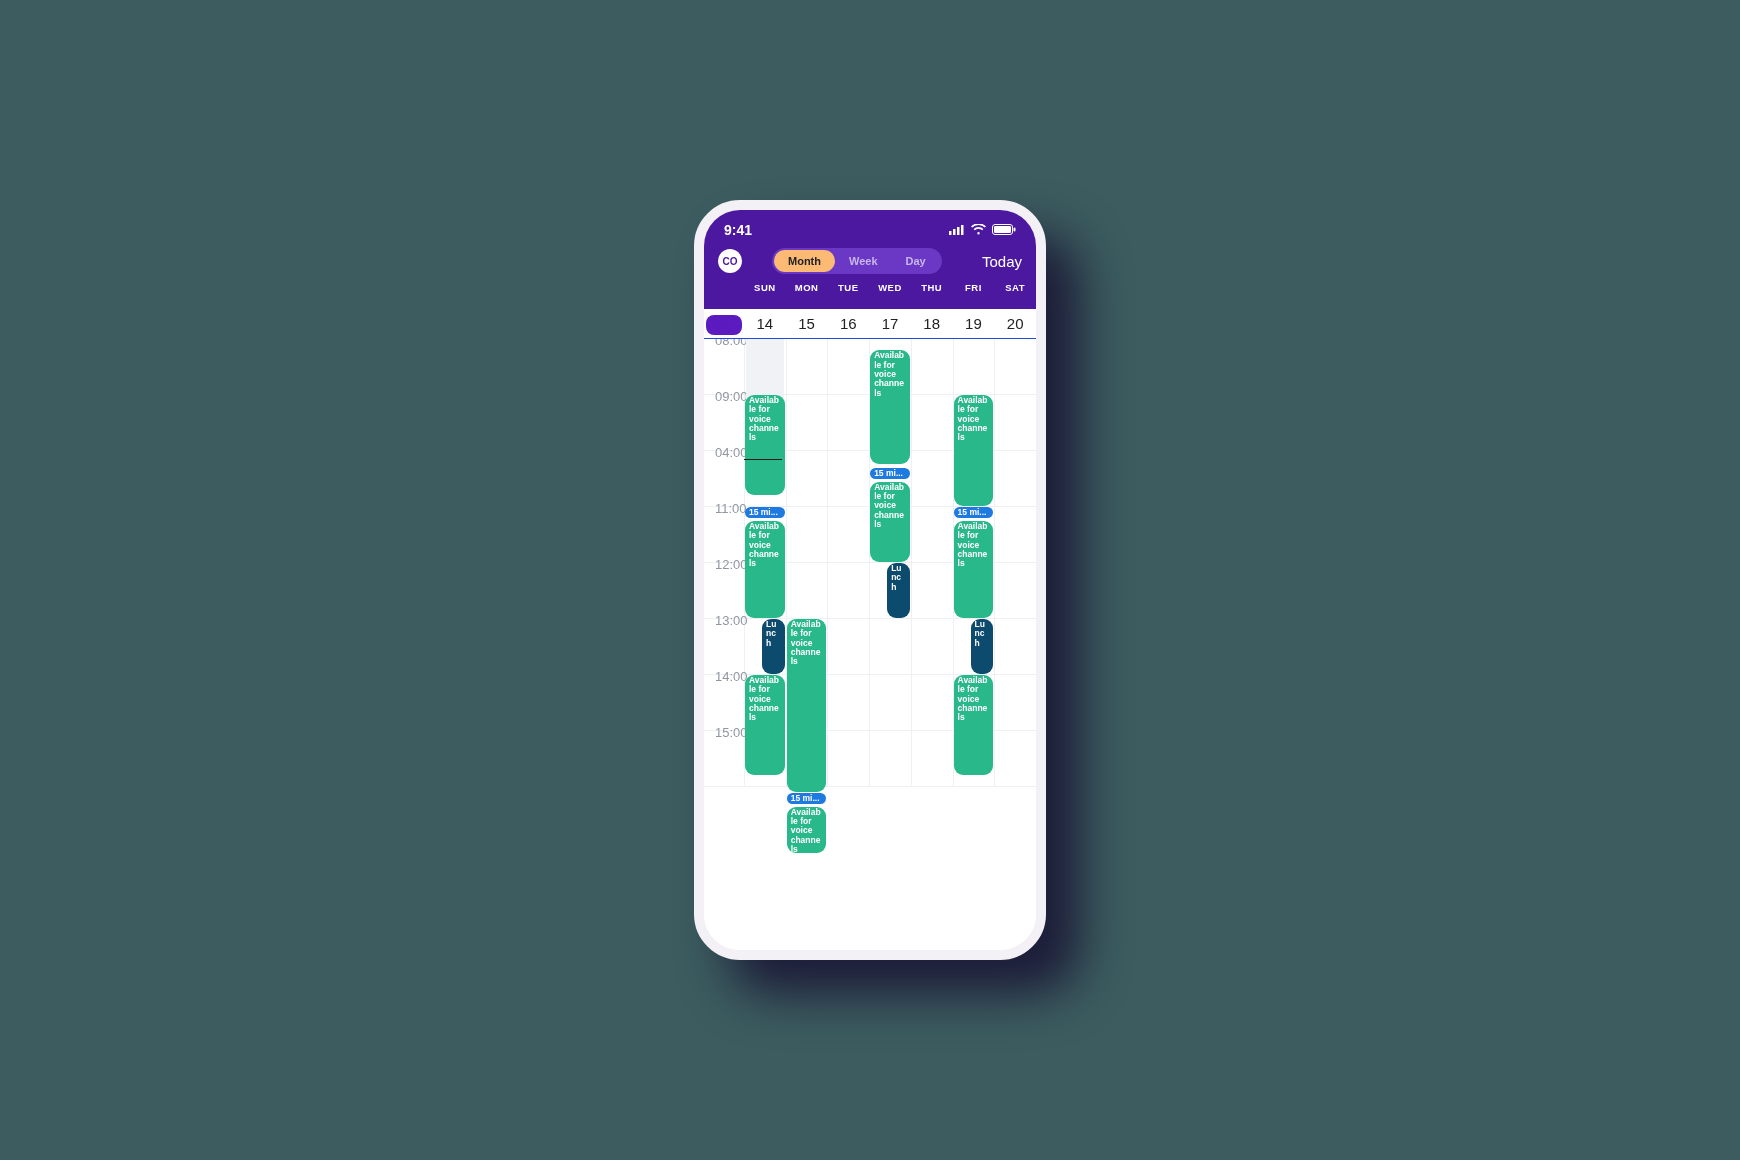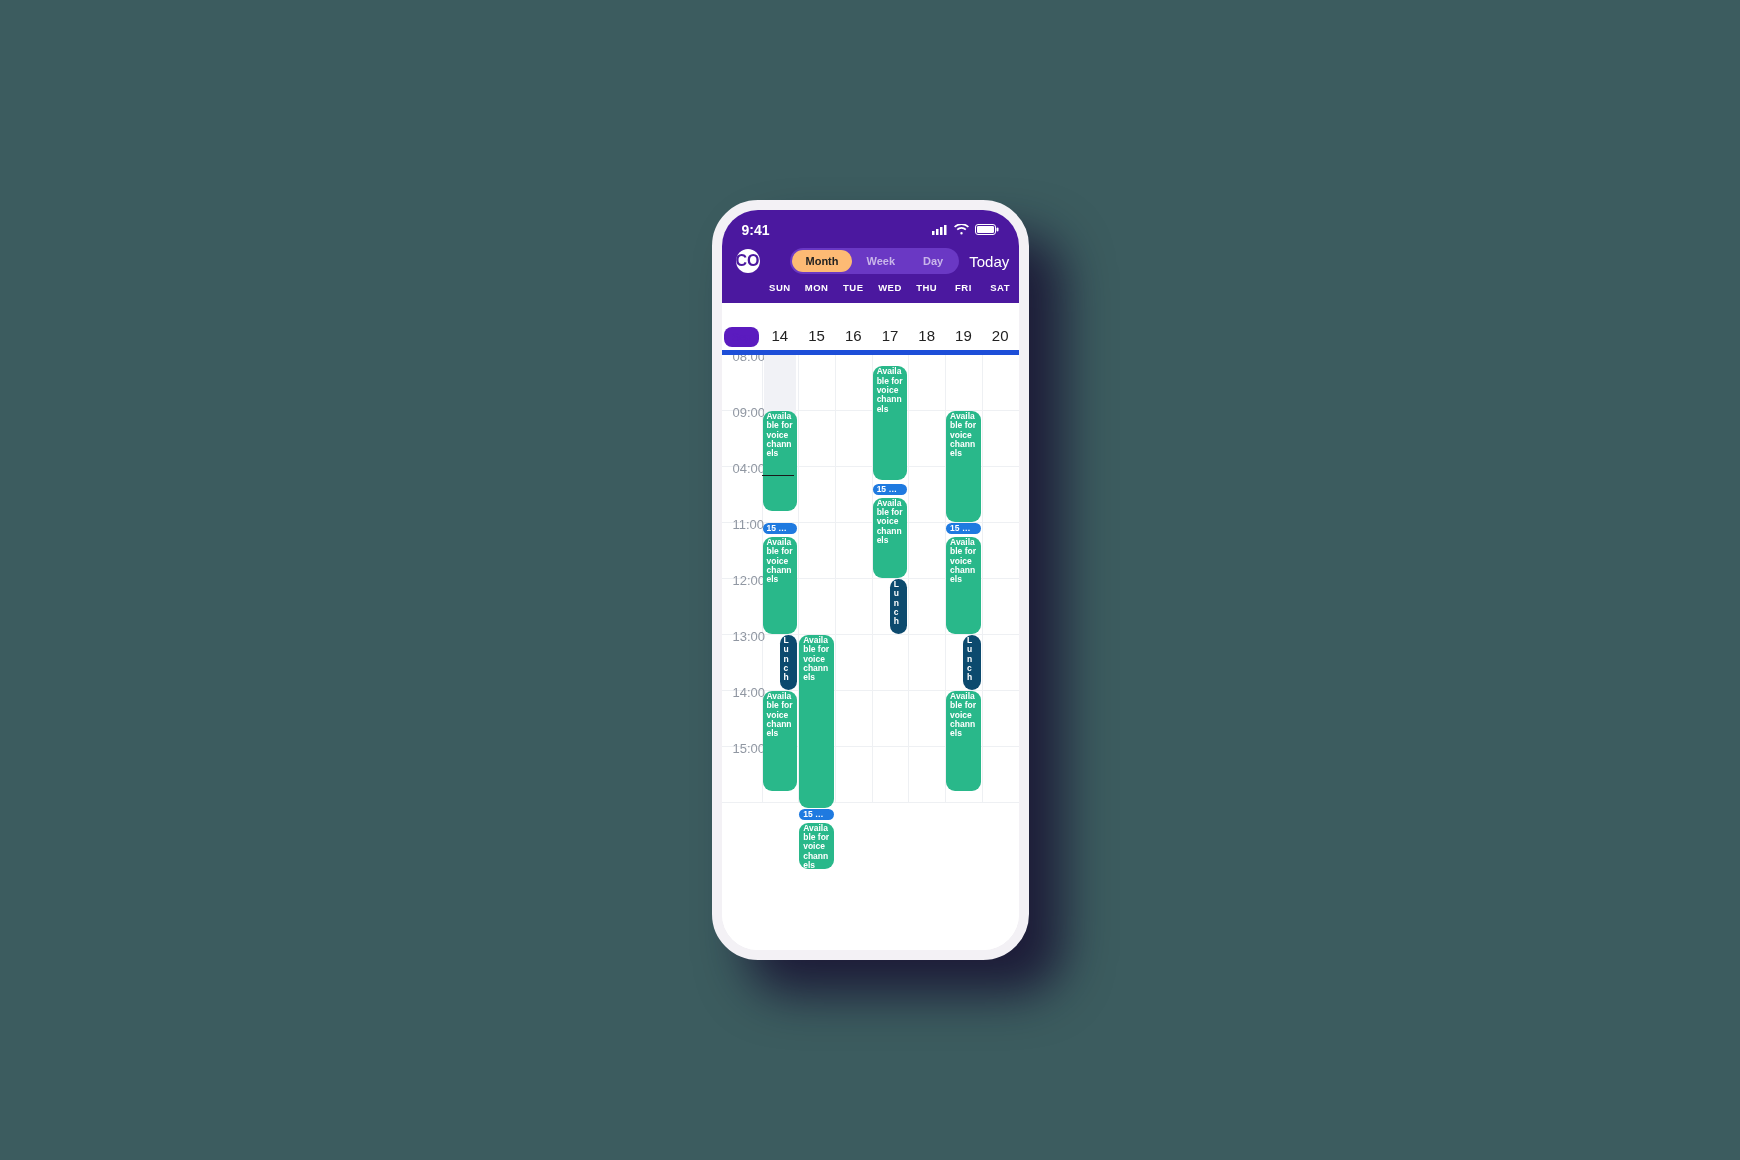--- a/index.html
+++ b/index.html
@@ -7,21 +7,21 @@
     width: 1740px;
     height: 1160px;
     background: #3c5c5f;
     display: flex;
     align-items: center;
     justify-content: center;
     font-family: -apple-system, "Helvetica Neue", Arial, sans-serif;
     overflow: hidden;
   }
   .phone {
-    width: 317px;
+    width: 352px;
     height: 760px;
     background: #fff;
     border-radius: 46px;
     border: 10px solid #f3f1f5;
     box-shadow: 34px 34px 48px rgba(15, 0, 40, .7);
     overflow: hidden;
     display: flex;
     flex-direction: column;
     position: relative;
   }
@@ -44,21 +44,21 @@
 
   .navrow {
     display: flex;
     align-items: center;
     padding: 4px 14px 8px;
     gap: 10px;
   }
   .avatar {
     width: 24px; height: 24px; border-radius: 50%;
     background: #fff; color: #4b189f;
-    font-size: 16px; font-weight: 800;
+    font-size: 10px; font-weight: 800;
     display:flex;align-items:center;justify-content:center;
   }
   .seg {
     flex: none;
     margin-left: 20px;
     display: flex;
     background: #6a38c4;
     border-radius: 16px;
     padding: 2px;
   }
@@ -81,36 +81,36 @@
   .month {
     font-size: 30px; font-weight: 800;
     padding: 8px 14px 10px;
   }
 
   .dowrow {
     display: grid;
     grid-template-columns: 40px repeat(7, 1fr);
     font-size: 9.5px; font-weight: 800;
     letter-spacing: .5px;
-    padding-bottom: 10px;
+    padding-bottom: 16px;
   }
   .dowrow > span { text-align: center; }
 
   
   .daterow {
     display: grid;
     grid-template-columns: 40px repeat(7, 1fr);
     align-items: center;
     background: #fff;
     color: #222;
     font-size: 15px;
     font-weight: 500;
     text-align: center;
-    padding: 24px 0 6px;
-    border-bottom: 5px solid #1d4ed8;
+    padding: 6px 0 6px;
+    border-bottom: 1px solid #1d4ed8;
   }
   .datecell.today span {
     background: #5b1bbf; color: #5b1bbf;
     border-radius: 8px;
     padding: 4px 8px;
     font-size: 11px;
   }
 
   
   .scroll { flex: 1; overflow: hidden; background: #fff; position: relative; }

